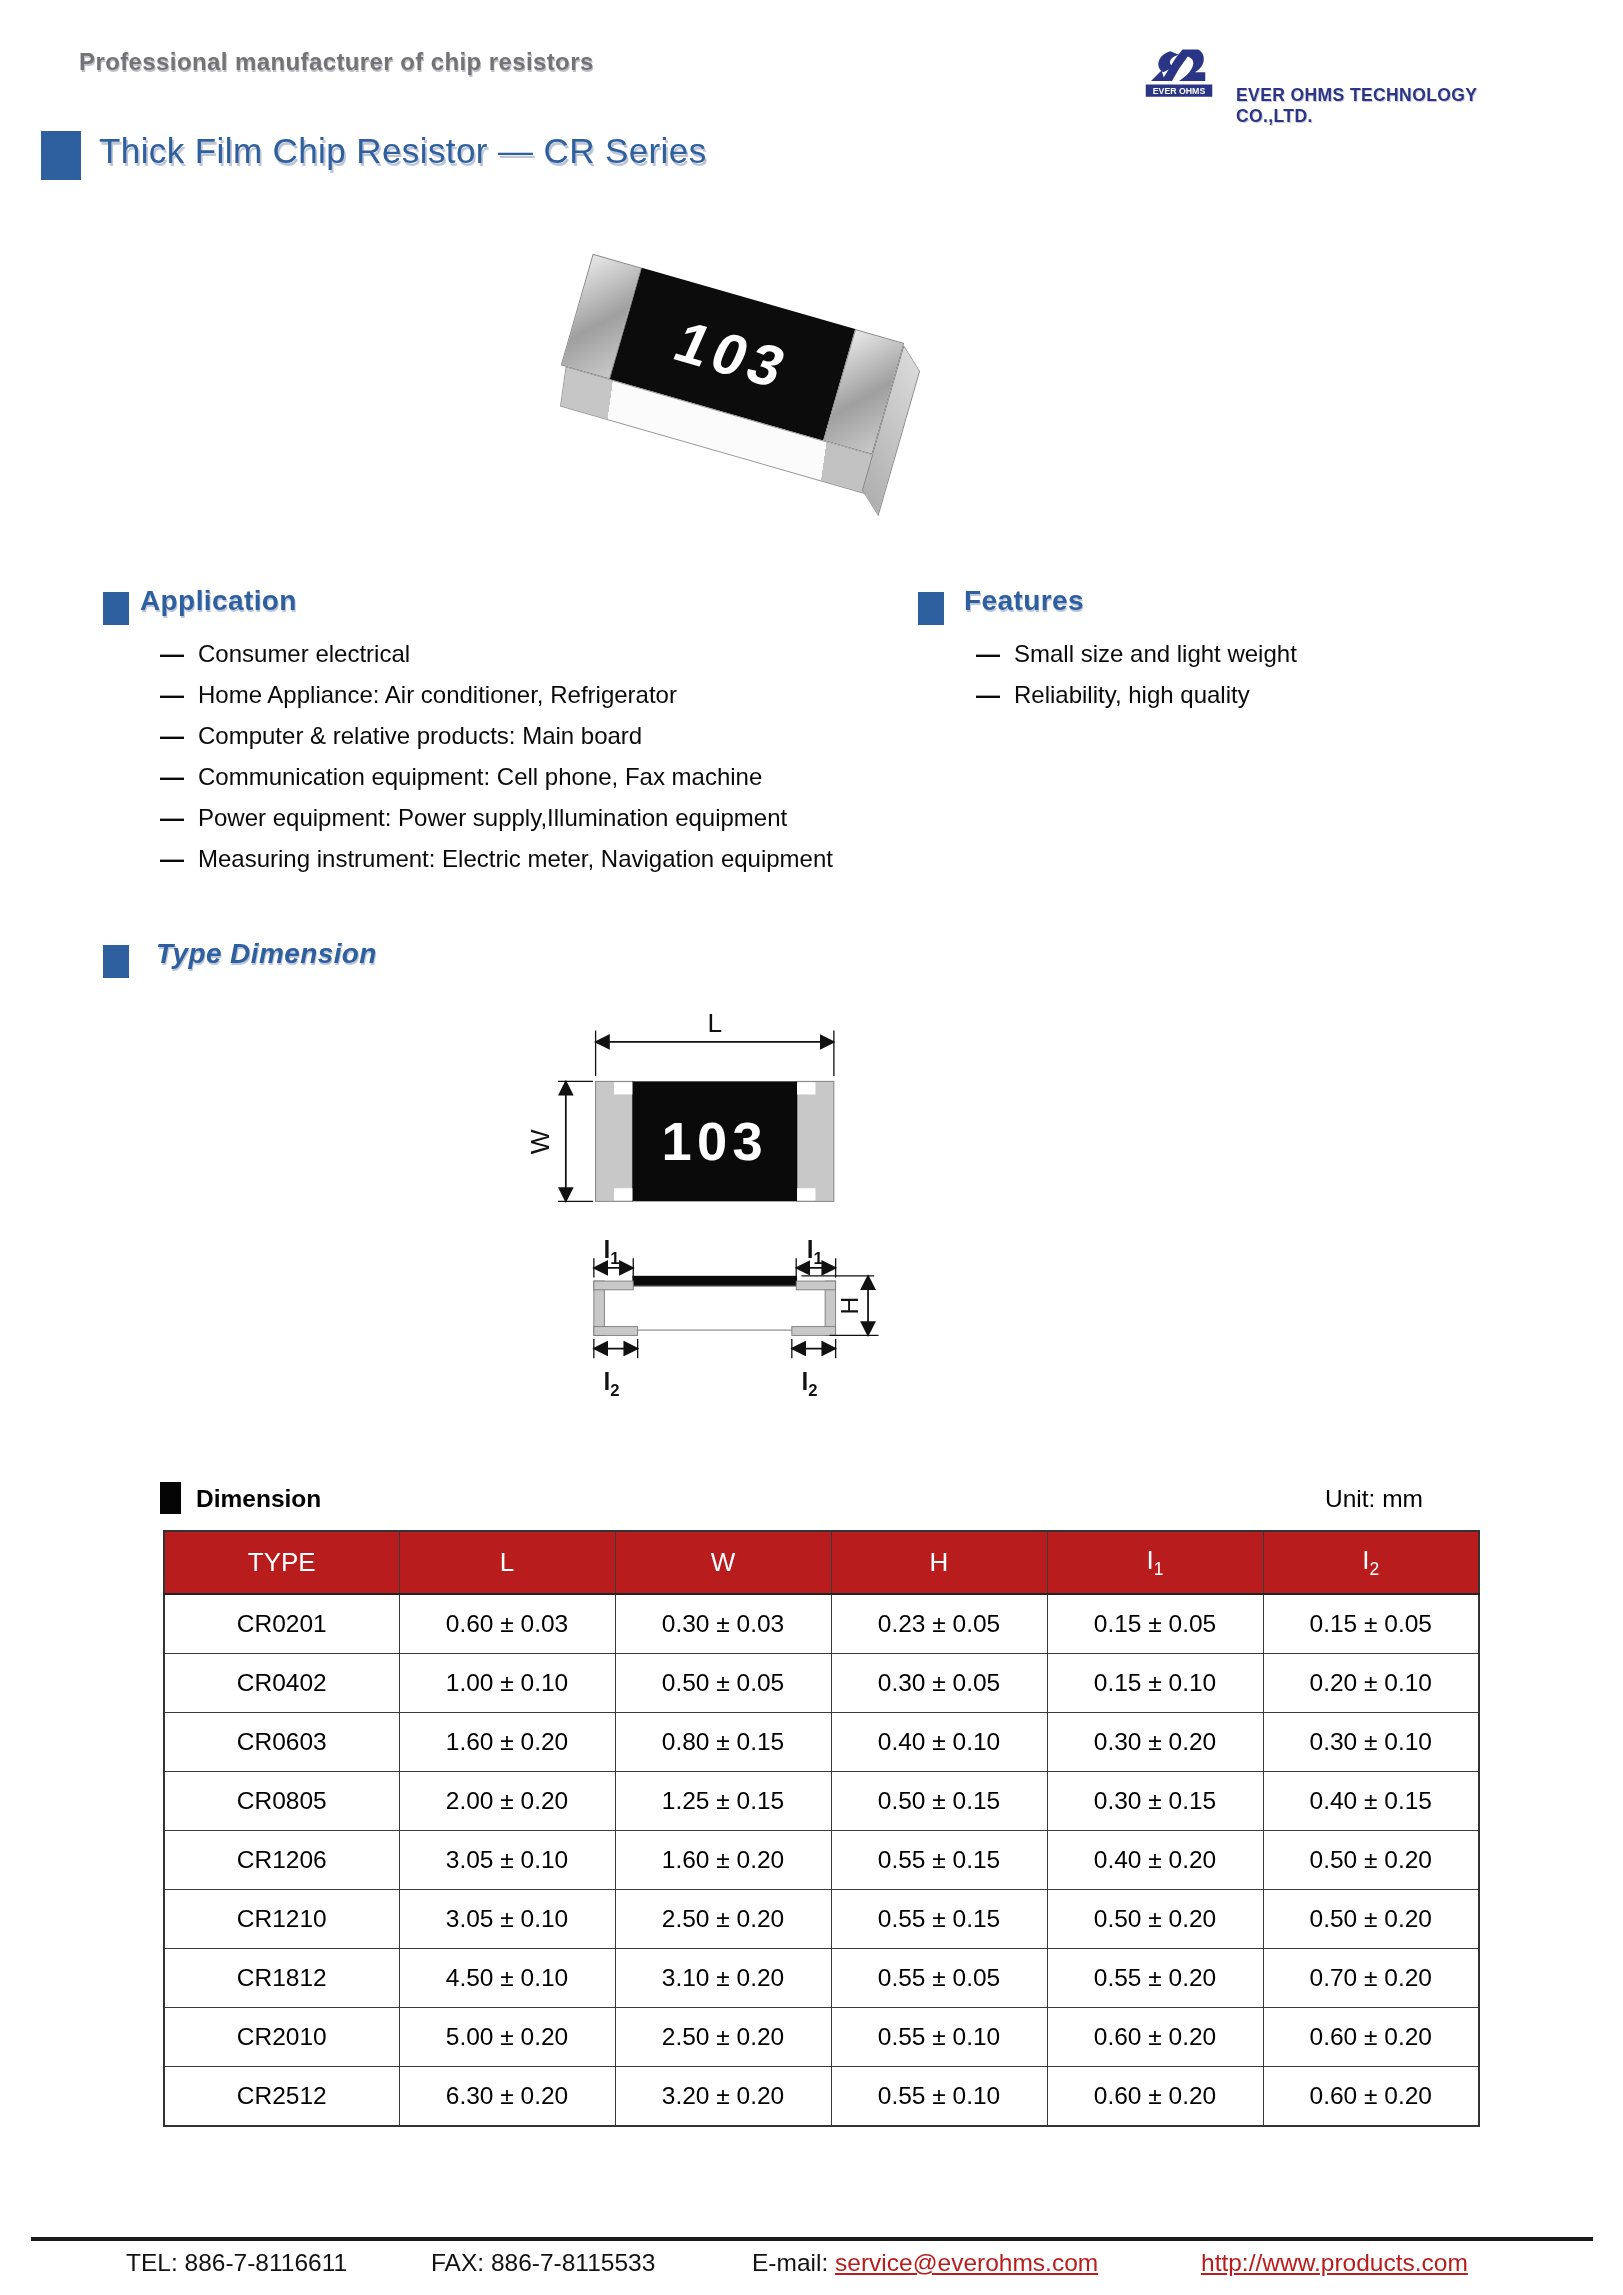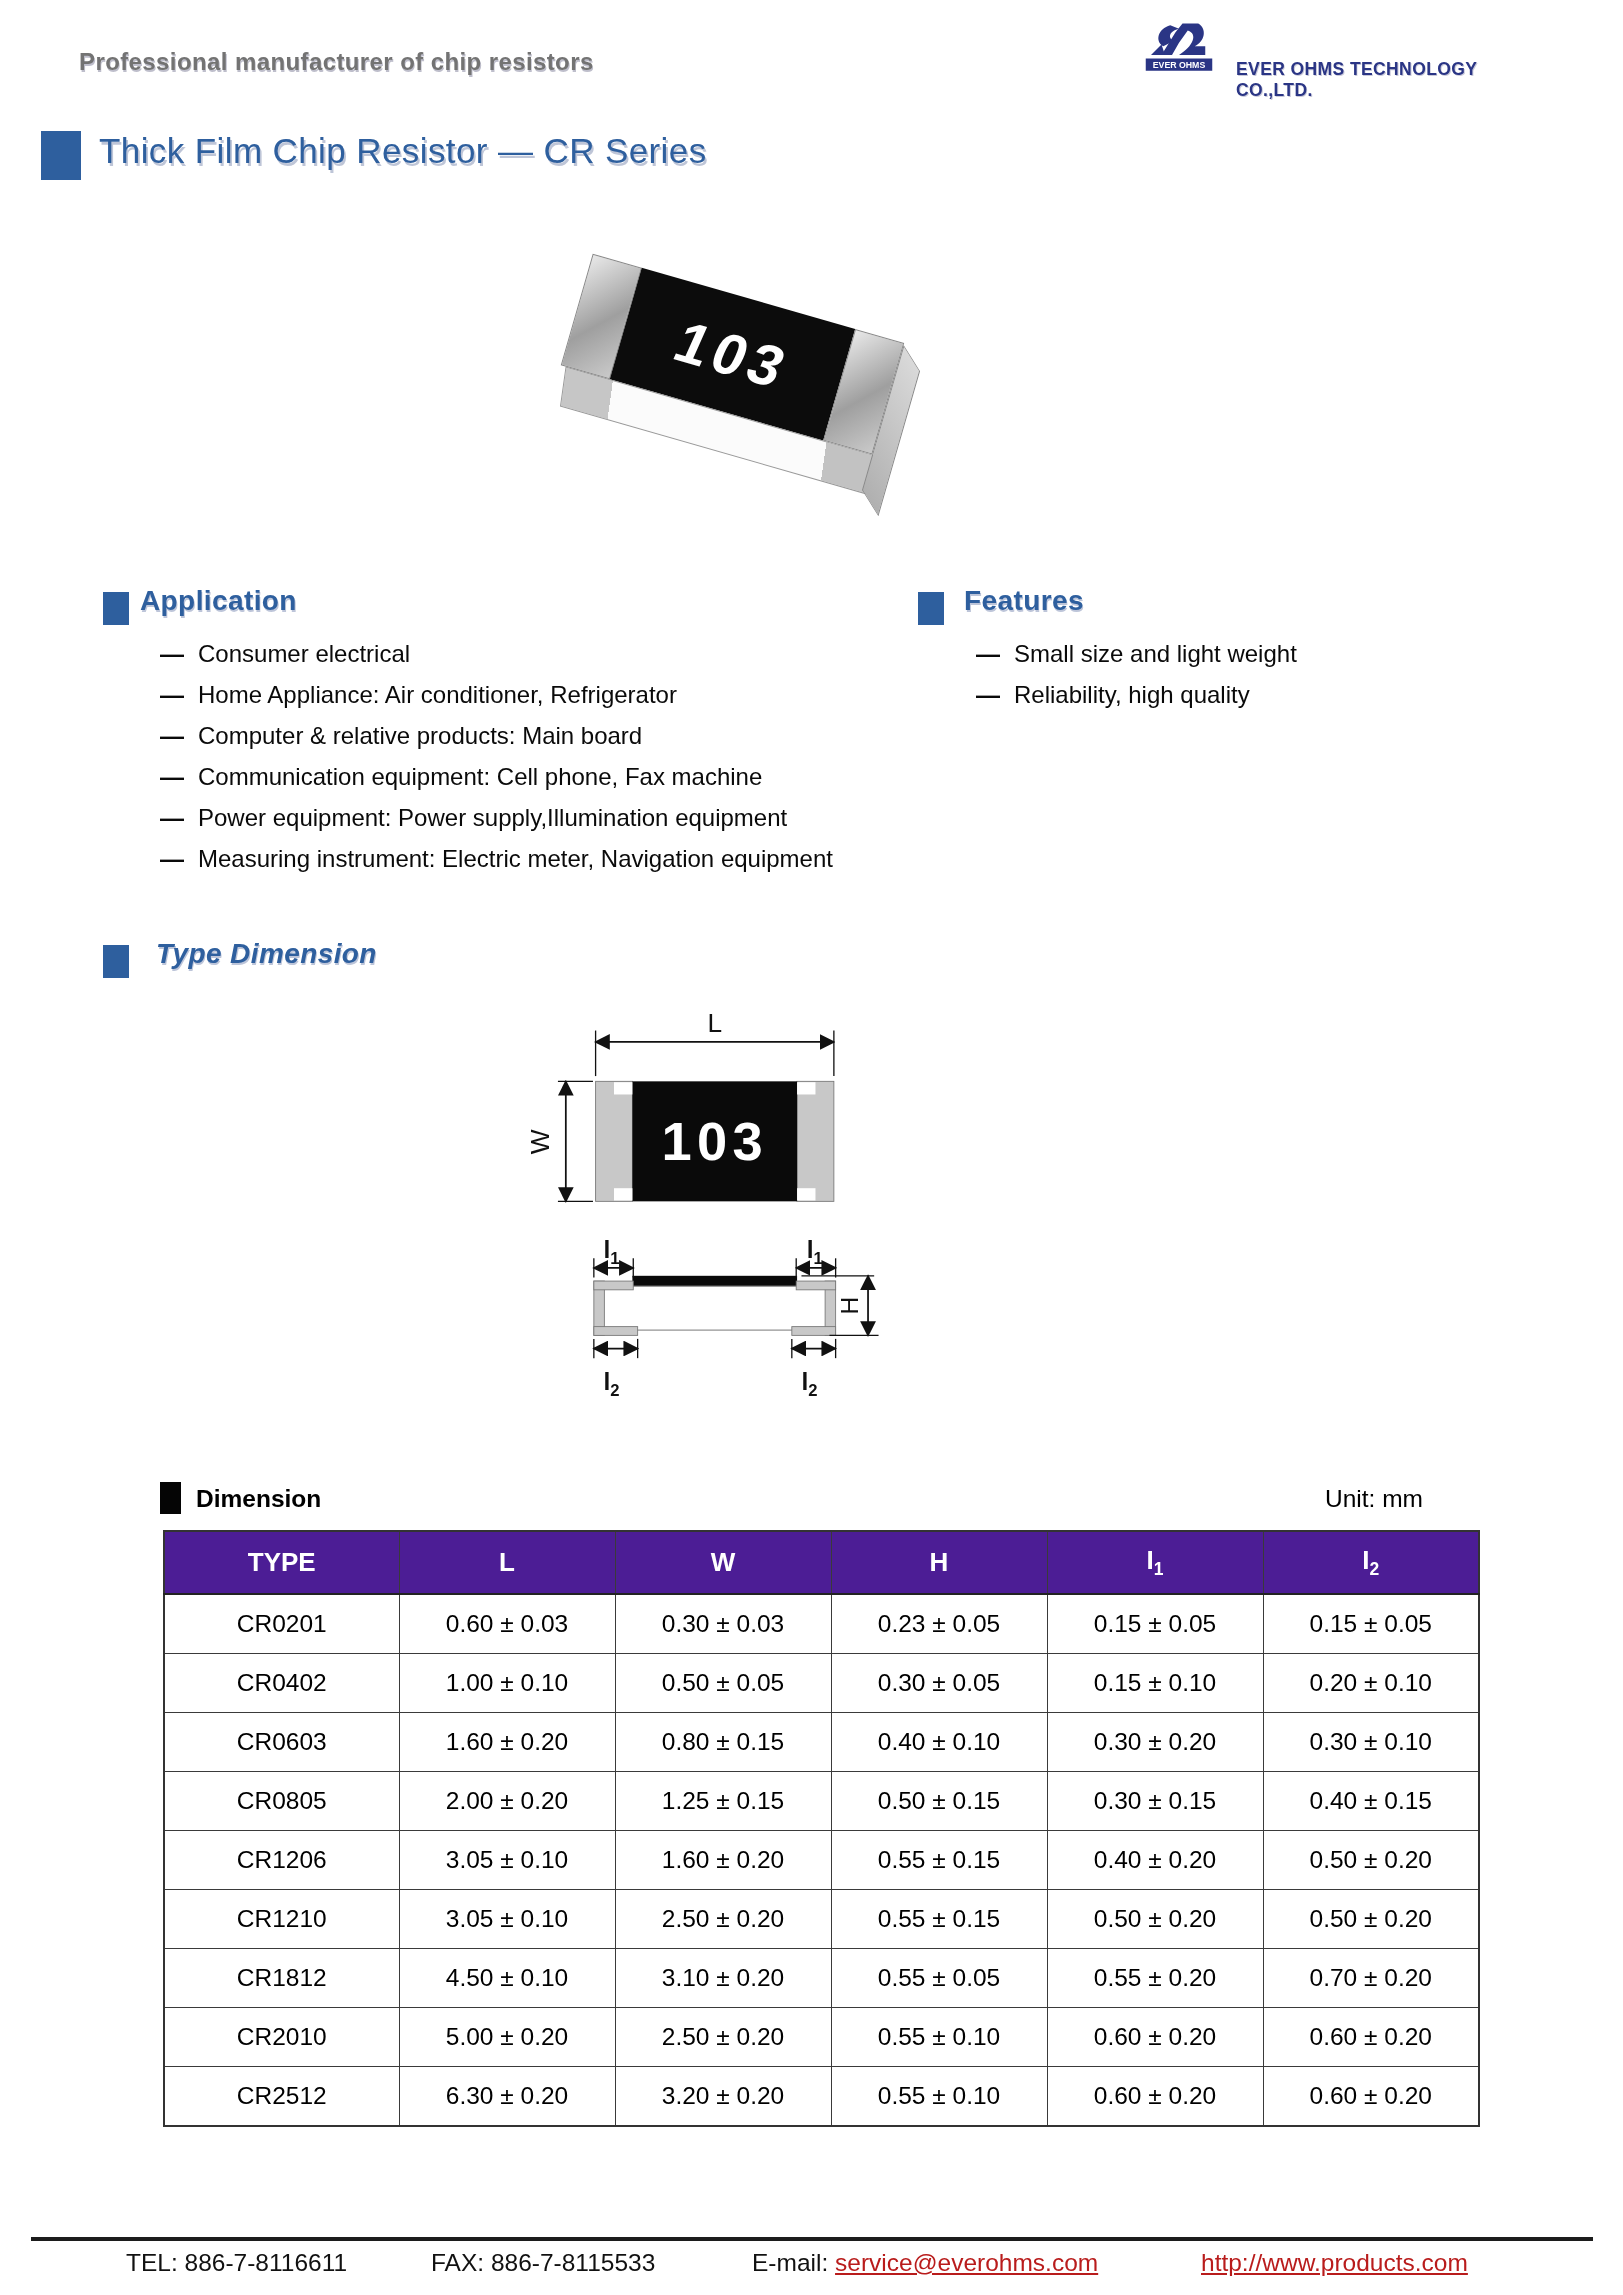--- a/index.html
+++ b/index.html
@@ -2,21 +2,21 @@
 <html style="font-size:14px"><head>
 <meta charset="utf-8">
 <style>
   html,body{margin:0;padding:0;background:#888;}
   .page{position:relative;width:1623px;height:2295px;background:#ffffff;
         font-family:"Liberation Sans", sans-serif;color:#000;overflow:hidden;}
 
   
   .tagline{position:absolute;left:79px;top:48px;font-size:24px;font-weight:bold;
            color:#737373;text-shadow:0.9px 1.8px 0 rgba(110,110,140,.45);letter-spacing:0.4px;}
-  .logo-wrap{position:absolute;left:1144px;top:20px;width:403px;height:70px;}
+  .logo-wrap{position:absolute;left:1144px;top:46px;width:403px;height:70px;}
   .logo-mark{position:absolute;left:0;top:0;}
   .company-name{position:absolute;left:77px;top:39px;font-size:17.5px;font-weight:bold;
                 color:#2a3585;letter-spacing:0.4px;text-shadow:0.9px 0.9px 0 rgba(120,120,160,.4);margin-left:15px;}
 
   
   .title-sq{position:absolute;left:41px;top:131px;width:40px;height:49px;background:#2e5f9e;}
   .page-title{position:absolute;left:99px;top:131px;font-size:35px;font-weight:normal;color:#2e5f9e;
               text-shadow:1.8px 2.6px 0 rgba(70,90,140,.35);letter-spacing:0.4px;}
 
   
@@ -42,21 +42,21 @@
   .dash{margin-right:14px;font-weight:bold;}
 
   
   .dim-sq{position:absolute;left:160px;top:1482px;width:21px;height:32px;background:#050505;}
   .dim-label{position:absolute;left:196px;top:1485px;font-size:24.5px;font-weight:bold;}
   .unit-label{position:absolute;left:1325px;top:1485px;font-size:24.5px;font-weight:normal;}
 
   
   .dim-table{position:absolute;left:163px;top:1530px;border-collapse:collapse;table-layout:fixed;}
   .dim-table th,.dim-table td{border:1.8px solid #3a3a3a;text-align:center;padding:0;}
-  .dim-table th{height:61px;background:#4c1d95;color:#fff;font-size:26px;font-weight:bold;}
+  .dim-table th{height:61px;background:#b91c1c;color:#fff;font-size:26px;font-weight:normal;}
   .dim-table td{height:58px;font-size:24.5px;background:#fff;}
   .dim-table thead th{border-bottom:2.6px solid #222;}
   .dim-table{border:2.6px solid #333;}
   .dim-table sub{font-size:17.5px;}
 
   
   .diagram{position:absolute;left:486px;top:1006px;}
   .diagram text{font-family:"Liberation Sans", sans-serif;}
 
   

